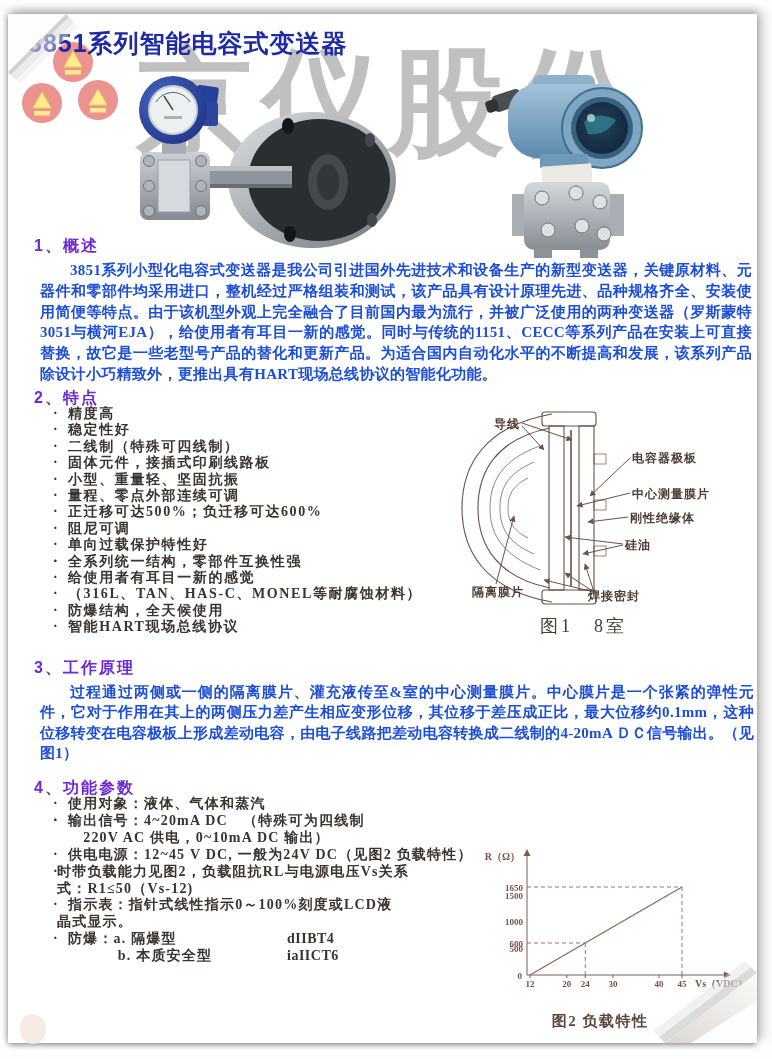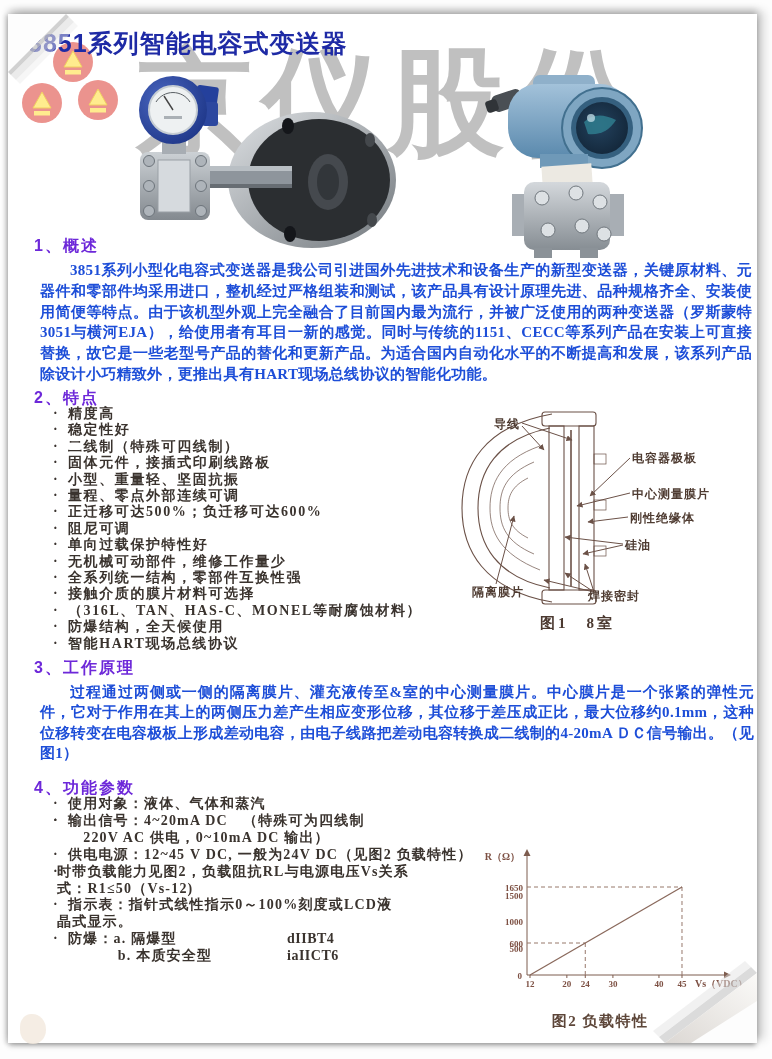--- a/index.html
+++ b/index.html
@@ -50,21 +50,21 @@
         color:#3a332e;font-weight:600;letter-spacing:1.2px;white-space:nowrap;}
   .prow .dot{position:absolute;left:5px;top:0;}
   .prow.flush{padding-left:9px;}
   .prow .pc{position:absolute;left:239px;letter-spacing:.5px;}
 
   
   .fig1{left:432px;top:386px;width:318px;height:252px;z-index:3;margin:4px;}
   .fig1 svg{position:absolute;left:0;top:0;}
   .flbl{position:absolute;font-size:12px;font-weight:bold;color:#4e3b31;
         letter-spacing:1px;white-space:nowrap;z-index:4;}
-  .fig1cap{position:absolute;left:96px;top:210px;font-size:15px;font-weight:bold;
+  .fig1cap{position:absolute;left:96px;top:210px;font-size:18px;font-weight:normal;
            color:#4c3a31;letter-spacing:3px;white-space:nowrap;}
 
   
   .fig2{left:432px;top:830px;width:320px;z-index:3;margin:0;}
   .fig2 figcaption{text-align:center;margin-top:4px;font-size:15px;font-weight:bold;
                    color:#5d4639;letter-spacing:1.5px;}
   .ax{stroke:#7d5c4e;stroke-width:1;fill:none;}
   .axf{fill:#7d5c4e;}
   .tl{font-family:"Liberation Serif","DejaVu Serif",serif;font-size:9px;fill:#7d5043;font-weight:bold;}
   .tm{text-anchor:middle;} .te{text-anchor:end;}
@@ -219,23 +219,23 @@
     <ul class="feat" id="feat-list">
         <li><span class="dot">·</span><span>精度高</span></li>
         <li><span class="dot">·</span><span>稳定性好</span></li>
         <li><span class="dot">·</span><span>二线制（特殊可四线制）</span></li>
         <li><span class="dot">·</span><span>固体元件，接插式印刷线路板</span></li>
         <li><span class="dot">·</span><span>小型、重量轻、坚固抗振</span></li>
         <li><span class="dot">·</span><span>量程、零点外部连续可调</span></li>
         <li><span class="dot">·</span><span>正迁移可达500%；负迁移可达600%</span></li>
         <li><span class="dot">·</span><span>阻尼可调</span></li>
         <li><span class="dot">·</span><span>单向过载保护特性好</span></li>
-        <li><span class="dot">·</span><span>无机械可动部件，维修工作量少</span></li>
+        <li><span class="dot">·</span></li>
         <li><span class="dot">·</span><span>全系列统一结构，零部件互换性强</span></li>
-        <li><span class="dot">·</span><span>接触介质的膜片材料可选择</span></li>
+        <li><span class="dot">·</span><span>给使用者有耳目一新的感觉</span></li>
         <li><span class="dot">·</span><span>（316L、TAN、HAS-C、MONEL等耐腐蚀材料）</span></li>
         <li><span class="dot">·</span><span>防爆结构，全天候使用</span></li>
         <li><span class="dot">·</span><span>智能HART现场总线协议</span></li>
       </ul>
 
     <figure class="fig1">
       <svg width="318" height="208" viewBox="0 0 318 208">
         <defs>
           <pattern id="hatch" width="5" height="5" patternUnits="userSpaceOnUse" patternTransform="rotate(45)">
             <line x1="0" y1="0" x2="0" y2="5" stroke="#a58c7d" stroke-width="1"></line>

